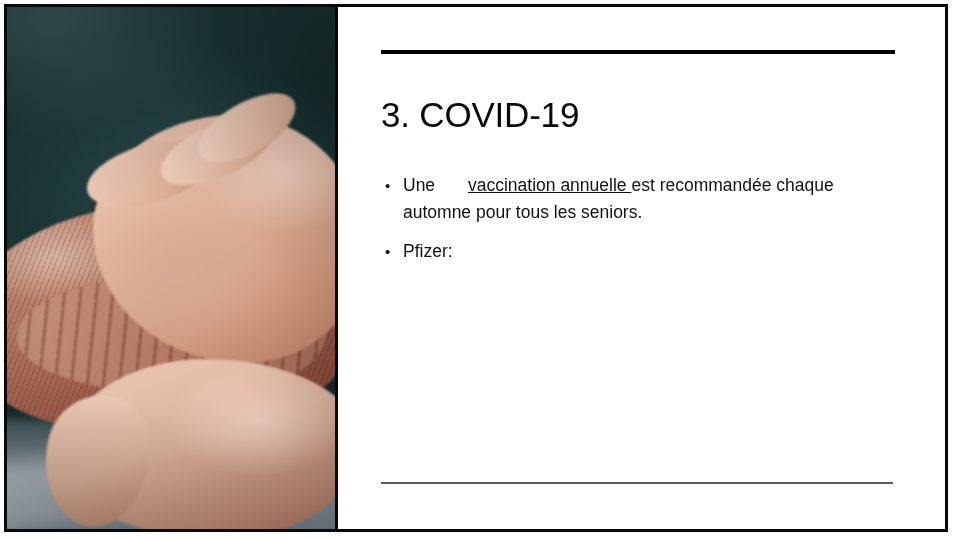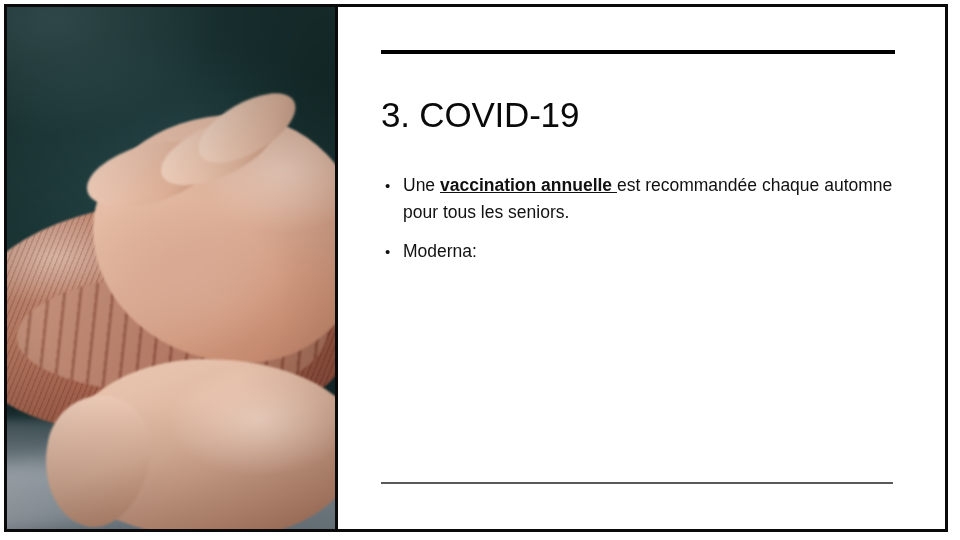--- a/index.html
+++ b/index.html
@@ -266,21 +266,21 @@
   }
   .subbullet::before {
     content: "\2022";
     position: absolute;
     left: 41px;
     top: 0;
     font-size: 13px;
     line-height: 25px;
     color: #111111;
   }
-  .b { font-weight: bold; }
+  .b { font-weight: normal; margin-left: 28px; }
   .u { text-decoration: underline; }
   .red { color: #c0392b; }
   .rule-bottom {
     position: absolute;
     left: 0;
     top: 482px;
     width: 512px;
     height: 1.5px;
     background: #5a5a5a;
   }
@@ -314,20 +314,20 @@
 
     <div class="rule-top"></div>
 
     <h1 class="slide-title">3. COVID-19</h1>
 
     <div class="body-list">
 
       <div class="bullet"><span>Une </span><span class="b u">vaccination annuelle </span><span>est recommandée chaque automne pour tous les seniors.</span></div>
 
 
-      <div class="bullet bullet-tight"><span>Moderna:</span></div>
+      <div class="bullet bullet-tight"><span>Pfizer:</span></div>
 
     </div>
 
     <div class="rule-bottom"></div>
 
   </div>
 </div>
 
 </body></html>

